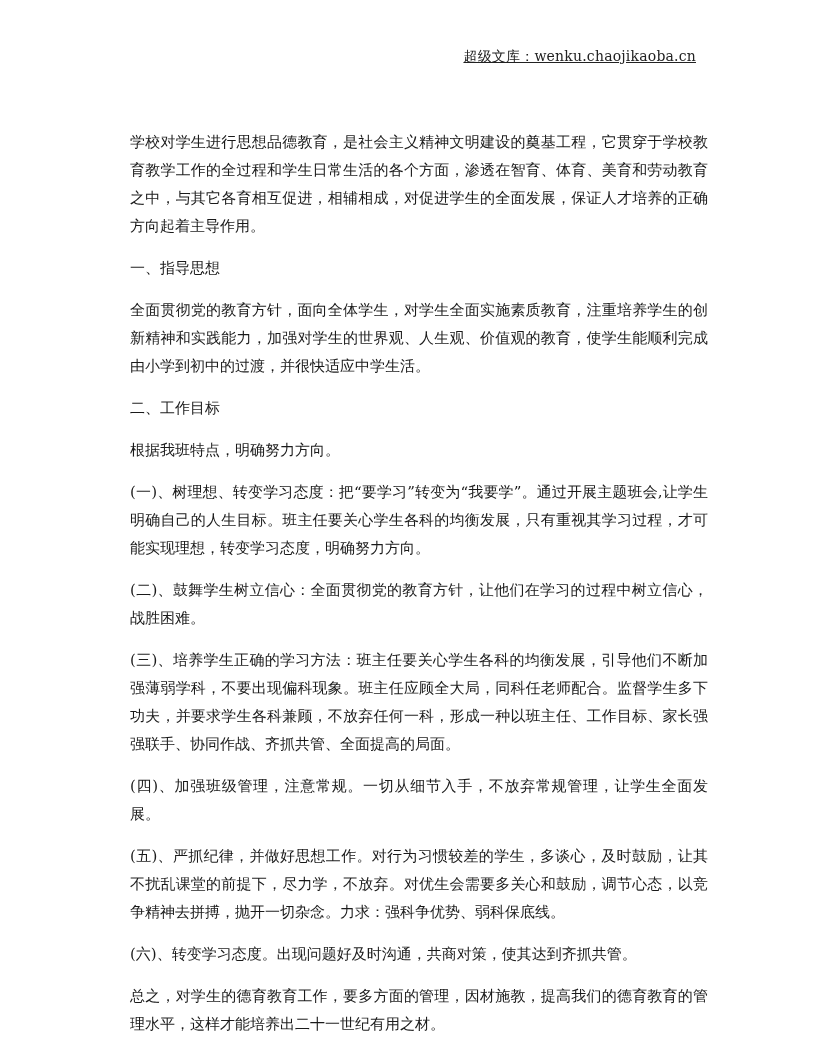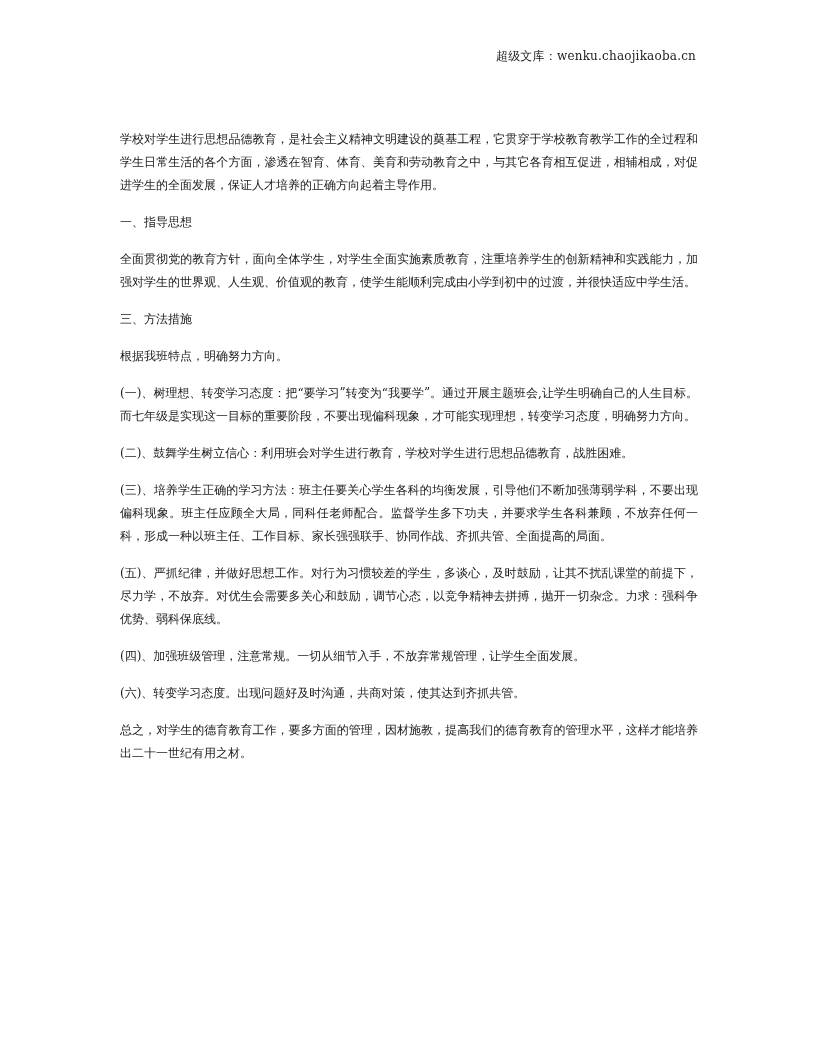--- a/index.html
+++ b/index.html
@@ -1,33 +1,33 @@
 <!DOCTYPE html>
 <html><head>
   <meta charset="utf-8">
   <style>
     html, body { margin: 0; padding: 0; background: #ffffff; }
     body { width: 816px; height: 1056px; position: relative; overflow: hidden;
            font-family: "DejaVu Serif", "Liberation Serif", serif; color: #1a1a1a; }
-    .header { position: absolute; top: 48px; right: 120px; font-size: 12px; color: #222; letter-spacing: 0.2px; }
-    .content { position: absolute; left: 120px; top: 128px; width: 578px; font-size: 12px; line-height: 23px; }
+    .header { position: absolute; top: 48px; right: 120px; font-size: 14px; color: #222; letter-spacing: 0.2px; text-decoration: underline; }
+    .content { position: absolute; left: 130px; top: 128px; width: 578px; font-size: 15px; line-height: 28px; }
     .content p { margin: 0 0 14px 0; text-align: justify; word-break: break-all; }
     .content p.heading { margin-bottom: 14px; }
   </style>
 </head>
 <body>
 
 <div class="header">超级文库：wenku.chaojikaoba.cn</div>
 
 <div class="content">
   <p>学校对学生进行思想品德教育，是社会主义精神文明建设的奠基工程，它贯穿于学校教育教学工作的全过程和学生日常生活的各个方面，渗透在智育、体育、美育和劳动教育之中，与其它各育相互促进，相辅相成，对促进学生的全面发展，保证人才培养的正确方向起着主导作用。</p>
   <p class="heading">一、指导思想</p>
   <p>全面贯彻党的教育方针，面向全体学生，对学生全面实施素质教育，注重培养学生的创新精神和实践能力，加强对学生的世界观、人生观、价值观的教育，使学生能顺利完成由小学到初中的过渡，并很快适应中学生活。</p>
-  <p class="heading">三、方法措施</p>
+  <p class="heading">二、工作目标</p>
   <p>根据我班特点，明确努力方向。</p>
-  <p>(一)、树理想、转变学习态度：把“要学习”转变为“我要学”。通过开展主题班会,让学生明确自己的人生目标。而七年级是实现这一目标的重要阶段，不要出现偏科现象，才可能实现理想，转变学习态度，明确努力方向。</p>
-  <p>(二)、鼓舞学生树立信心：利用班会对学生进行教育，学校对学生进行思想品德教育，战胜困难。</p>
+  <p>(一)、树理想、转变学习态度：把“要学习”转变为“我要学”。通过开展主题班会,让学生明确自己的人生目标。班主任要关心学生各科的均衡发展，只有重视其学习过程，才可能实现理想，转变学习态度，明确努力方向。</p>
+  <p>(二)、鼓舞学生树立信心：全面贯彻党的教育方针，让他们在学习的过程中树立信心，战胜困难。</p>
   <p>(三)、培养学生正确的学习方法：班主任要关心学生各科的均衡发展，引导他们不断加强薄弱学科，不要出现偏科现象。班主任应顾全大局，同科任老师配合。监督学生多下功夫，并要求学生各科兼顾，不放弃任何一科，形成一种以班主任、工作目标、家长强强联手、协同作战、齐抓共管、全面提高的局面。</p>
+  <p>(四)、加强班级管理，注意常规。一切从细节入手，不放弃常规管理，让学生全面发展。</p>
   <p>(五)、严抓纪律，并做好思想工作。对行为习惯较差的学生，多谈心，及时鼓励，让其不扰乱课堂的前提下，尽力学，不放弃。对优生会需要多关心和鼓励，调节心态，以竞争精神去拼搏，抛开一切杂念。力求：强科争优势、弱科保底线。</p>
-  <p>(四)、加强班级管理，注意常规。一切从细节入手，不放弃常规管理，让学生全面发展。</p>
   <p>(六)、转变学习态度。出现问题好及时沟通，共商对策，使其达到齐抓共管。</p>
   <p>总之，对学生的德育教育工作，要多方面的管理，因材施教，提高我们的德育教育的管理水平，这样才能培养出二十一世纪有用之材。</p>
 </div>
 
 </body></html>

